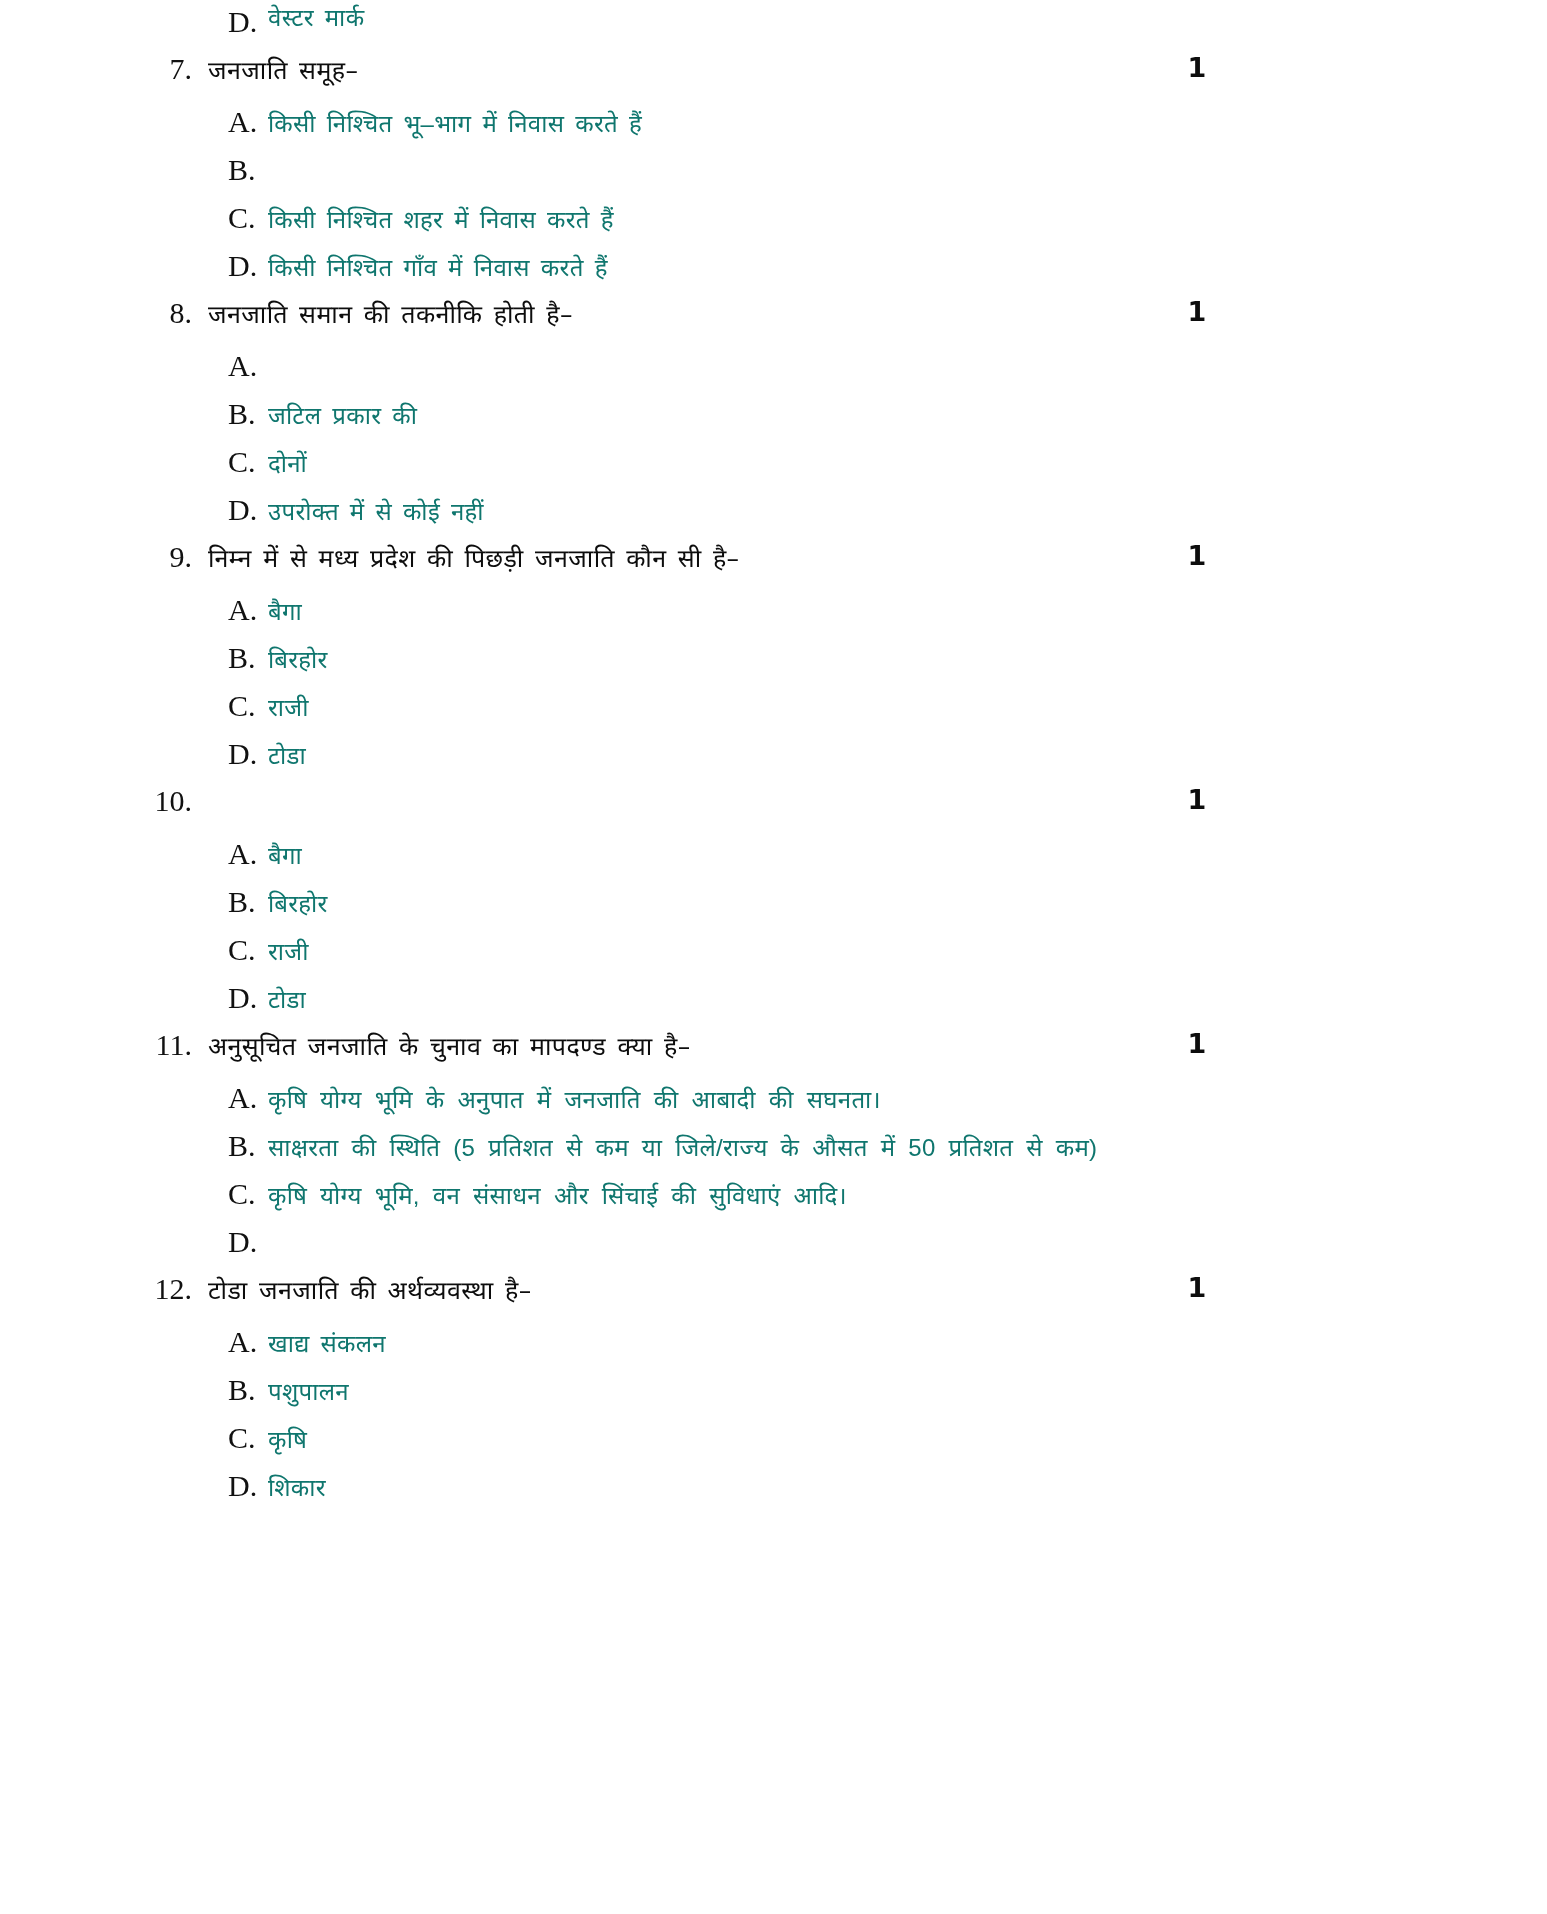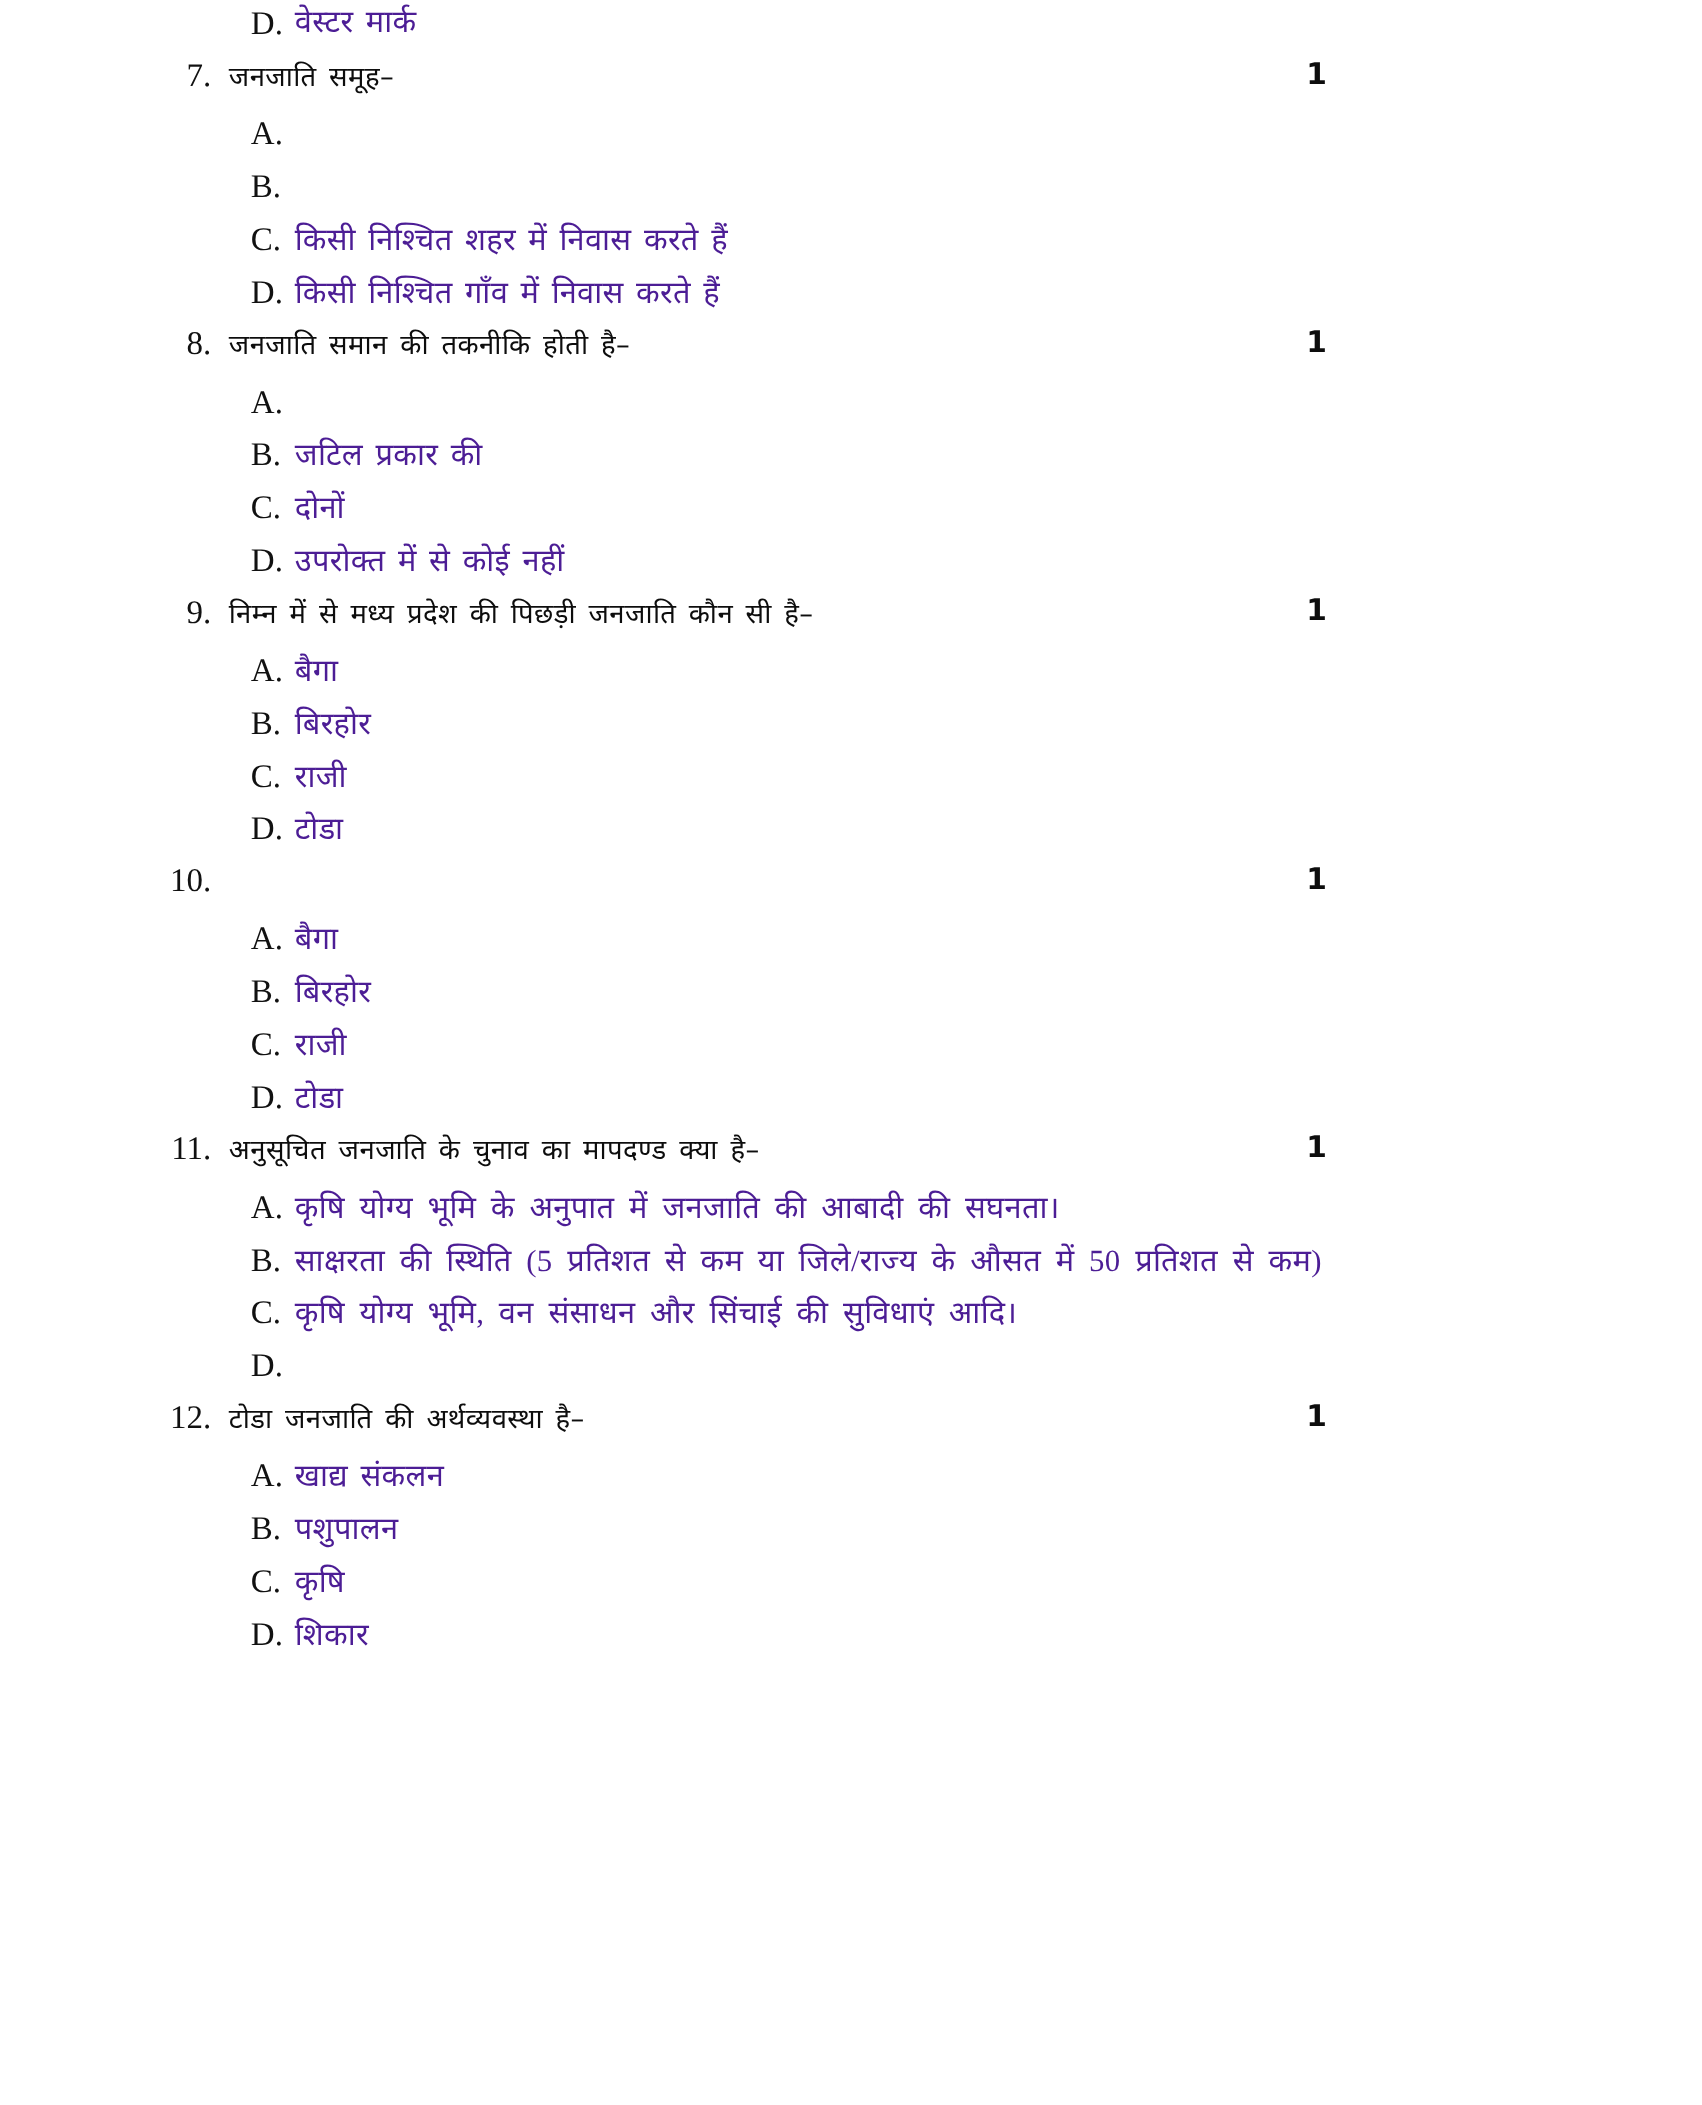--- a/index.html
+++ b/index.html
@@ -110,26 +110,26 @@
     flex: 0 0 auto;
     width: 40px;
     font-family: "Liberation Serif", "DejaVu Serif", serif;
     font-size: 30px;
     line-height: 1.45;
     color: #111;
   }
 
   .opt-text {
     flex: 1 1 auto;
-    font-family: Liberation Serif, serif;
-    font-size: 28px;
+    font-family: Liberation Sans, sans-serif;
+    font-size: 24px;
     line-height: 1.5;
     letter-spacing: 0.3px;
     word-spacing: 4px;
-    color: #4c1d95;
+    color: #0f766e;
   }
 
   .opt-text.wide {
     word-spacing: 6px;
   }
 </style>
 </head>
 <body>
 
 <div class="page">
@@ -141,20 +141,21 @@
       </div>
       <div class="q-block">
         <div class="q-head">
           <span class="q-num">7.</span>
           <span class="q-text">जनजाति समूह–</span>
           <span class="q-marks">1</span>
         </div>
         <ul class="opt-list">
           <li class="opt-row">
             <span class="opt-letter">A.</span>
+            <span class="opt-text">किसी निश्चित भू–भाग में निवास करते हैं</span>
           </li>
           <li class="opt-row">
             <span class="opt-letter">B.</span>
           </li>
           <li class="opt-row">
             <span class="opt-letter">C.</span>
             <span class="opt-text">किसी निश्चित शहर में निवास करते हैं</span>
           </li>
           <li class="opt-row">
             <span class="opt-letter">D.</span>

